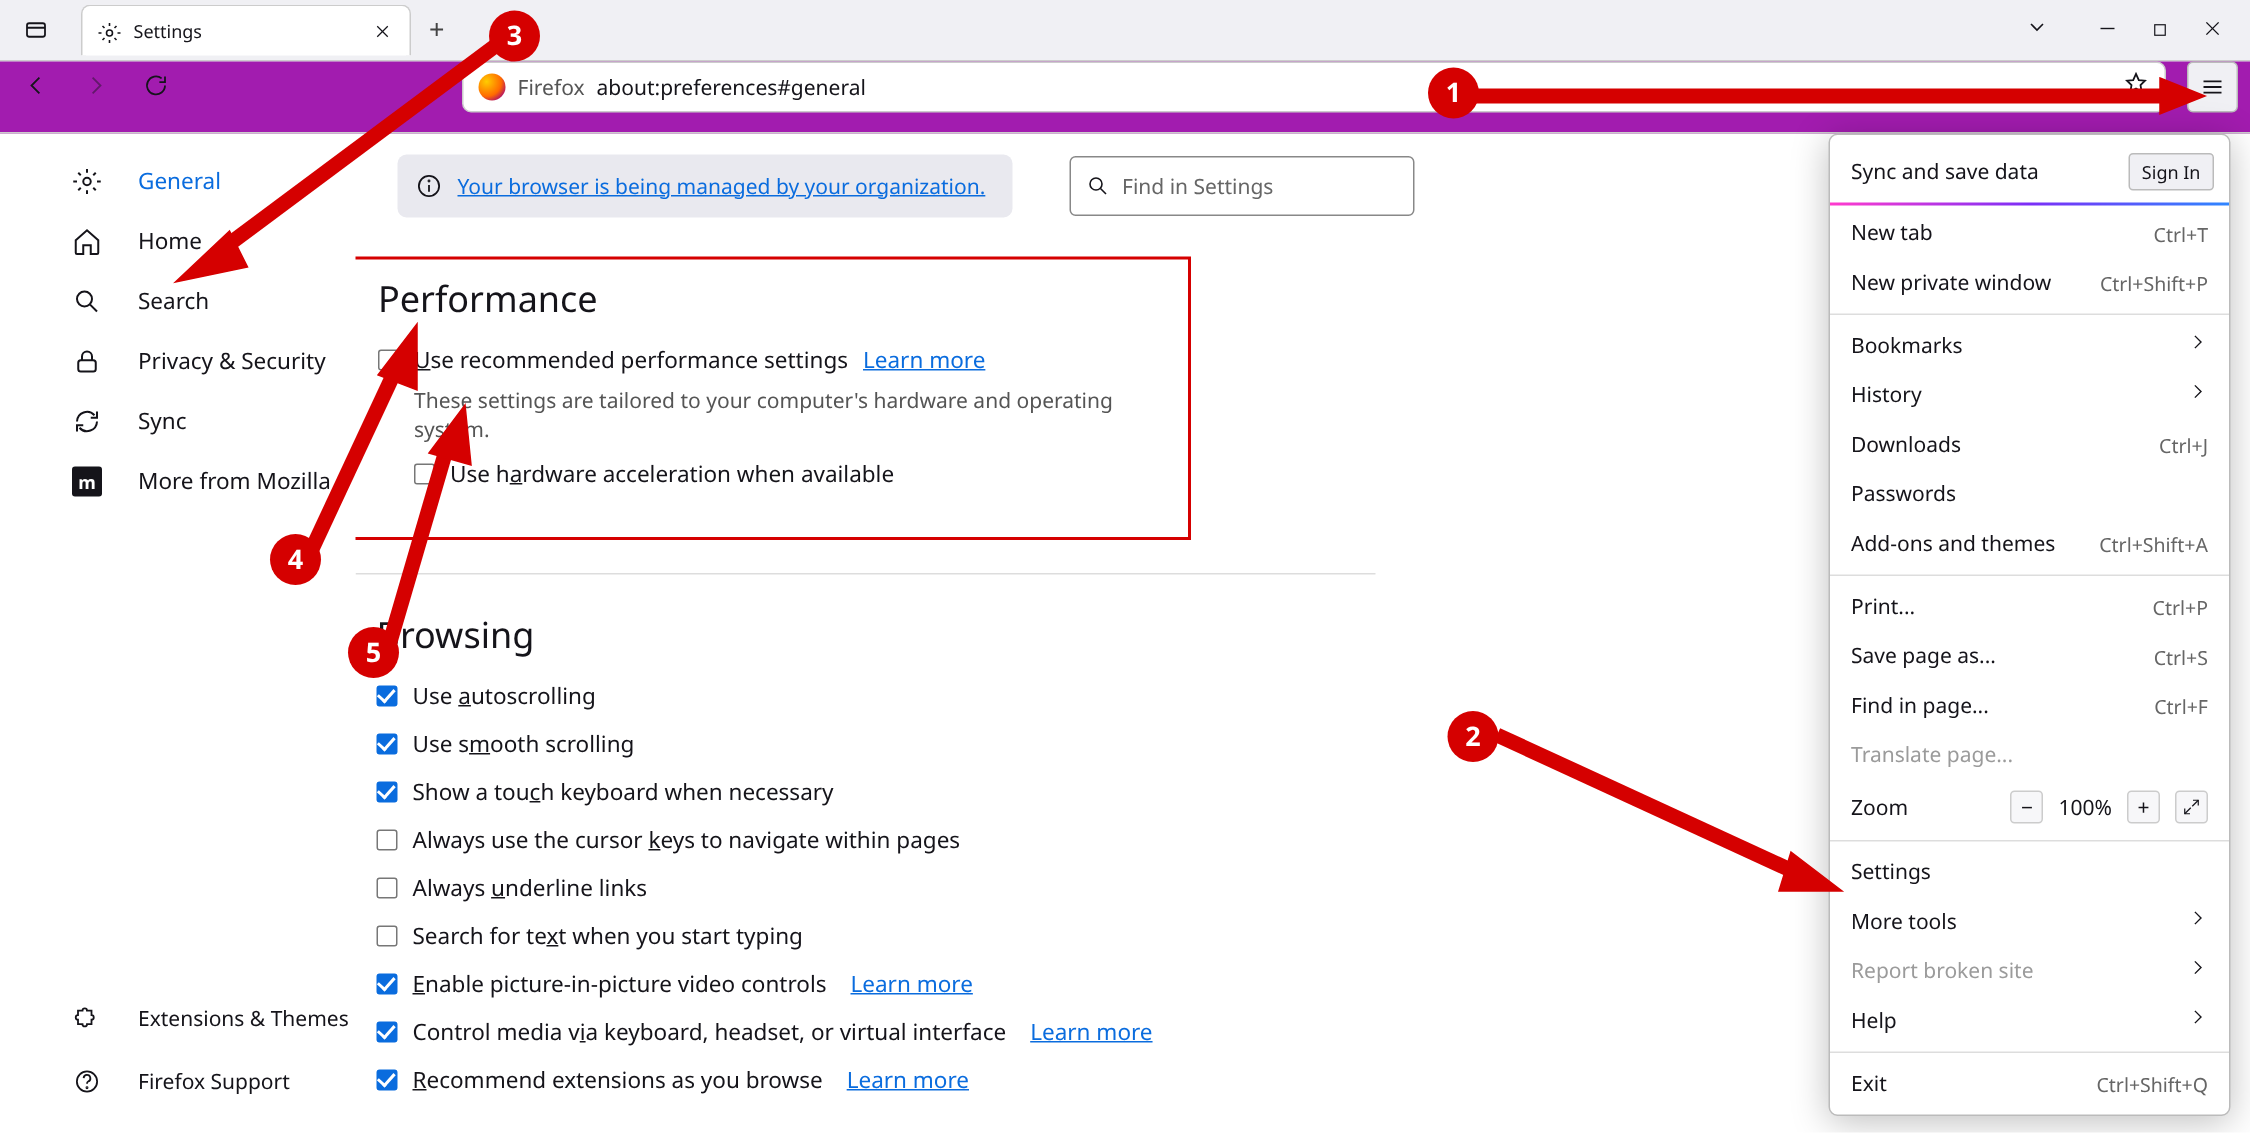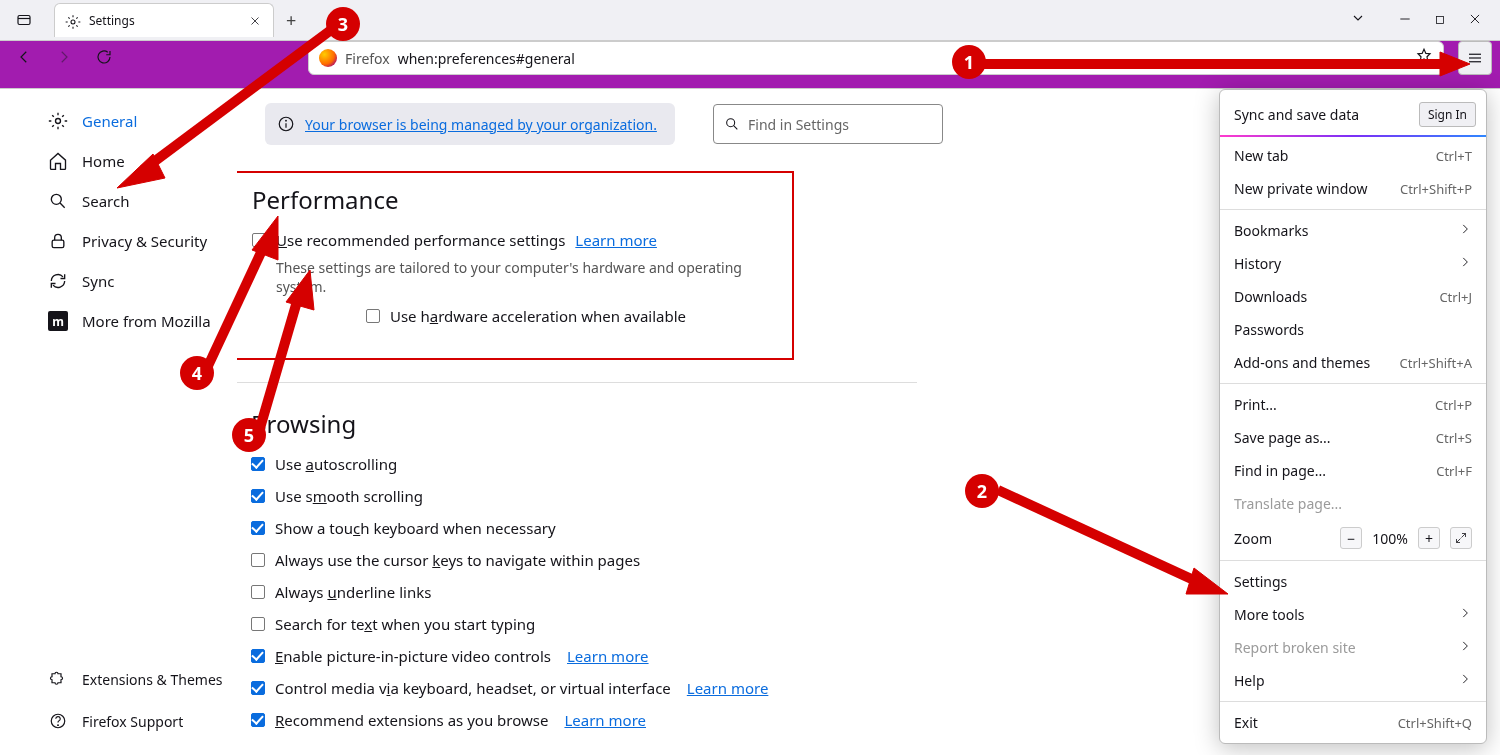--- a/index.html
+++ b/index.html
@@ -22,42 +22,42 @@
 .urlbox .ffx-logo { width:18px; height:18px; border-radius:50%; background: radial-gradient(circle at 30% 30%, #ffcc00, #ff6a00 55%, #a3007a 85%); }
 .urlbox .right-icons { margin-left:auto; display:flex; gap:14px; align-items:center; }
 .hamburger { width:34px; height:34px; display:flex; align-items:center; justify-content:center; border:1px solid #bbb; border-radius:4px; background:#f0f0f4; margin-left:6px; }
 
 
 .page { position:absolute; top:89px; left:0; right:0; bottom:0; display:flex; }
 
 
 .sidebar { width: 237px; padding: 20px 0 0 0; display:flex; flex-direction:column; }
 .nav-list { display:flex; flex-direction:column; gap: 16px; padding-left: 48px; }
-.nav-item { display:flex; align-items:center; gap:14px; font-size:15px; color:#15141a; height: 24px; cursor:default; }
+.nav-item { display:flex; align-items:center; gap:24px; font-size:15px; color:#15141a; height: 24px; cursor:default; }
 .nav-item.active { color:#0a6cde; }
 .nav-item.active svg { stroke:#0a6cde; }
 .nav-item .icon { width:20px; height:20px; display:flex; align-items:center; justify-content:center; }
 .sidebar-bottom { margin-top:auto; padding: 0 0 22px 48px; display:flex; flex-direction:column; gap:18px; }
 .sidebar-bottom .nav-item { font-size:14px; }
 
 .mz-box { width:20px; height:20px; background:#15141a; color:#fff; font-size:12px; display:flex; align-items:center; justify-content:center; font-weight:700; border-radius:2px; }
 
 
 .main { flex:1; padding: 14px 0 0 0; overflow:hidden; }
 .top-row { display:flex; gap:38px; align-items:center; margin-bottom: 26px; margin-left: 28px; }
 .org-banner { flex:0 0 auto; width: 410px; height:42px; background:#e9e9ef; border-radius:6px; display:flex; align-items:center; gap:10px; padding:0 12px; }
 .org-banner a { color:#0a6cde; text-decoration:underline; font-size:14px; }
 .searchbox { width: 230px; height:40px; border:1px solid #888; border-radius:4px; display:flex; align-items:center; gap:8px; padding:0 10px; color:#666; font-size:14px; }
 
 .perf-box { border:2px solid #d50000; padding: 10px 16px 24px; width: 560px; margin-left: -3px; }
 .section-title { font-size:24px; font-weight:400; color:#15141a; margin-bottom: 14px; }
 .row { display:flex; align-items:center; gap:10px; font-size:15px; color:#15141a; margin: 8px 0; }
 .row .lm { color:#0a6cde; text-decoration:underline; font-size:15px; }
 .sub { font-size:14px; color:#555; margin-left: 24px; margin-bottom: 10px; }
-.row.indent { margin-left: 24px; justify-content: center; }
+.row.indent { margin-left: 24px; }
 
 .hr { border-top:1px solid #ddd; margin: 22px 0 24px; width: 680px; }
 
 .cb { width:14px; height:14px; border:1px solid #777; border-radius:2px; background:#fff; display:inline-block; position:relative; flex-shrink:0; }
 .cb.checked { background:#0a6cde; border-color:#0a6cde; }
 .cb.checked::after { content:""; position:absolute; left:2px; top:-1px; width:5px; height:9px; border:solid #fff; border-width:0 2px 2px 0; transform: rotate(42deg); }
 
 .u { text-decoration: underline; text-decoration-thickness:1px; }
 
 
@@ -138,21 +138,21 @@
     </div>
   <div class="nav-btn">
       <svg class="ico" width="18" height="18" viewBox="0 0 24 24">
         <path d="M20 12a8 8 0 1 1-3-6.3"></path>
         <polyline points="20 4 20 9 15 9"></polyline>
       </svg>
     </div>
   <div class="urlbox">
     <span class="ffx-logo"></span>
     <span style="color:#555">Firefox</span>
-    <span>when:preferences#general</span>
+    <span>about:preferences#general</span>
     <div class="right-icons">
       <span><svg class="ico" width="18" height="18" viewBox="0 0 24 24">
             <path d="M12 3l2.5 5.5L20 9l-4 4 1 6-5-3-5 3 1-6-4-4 5.5-.5z"></path>
           </svg></span>
     </div>
   </div>
   <div class="hamburger">
     <svg class="ico" width="18" height="18" viewBox="0 0 24 24">
         <line x1="4" y1="7" x2="20" y2="7"></line>
         <line x1="4" y1="12" x2="20" y2="12"></line>

